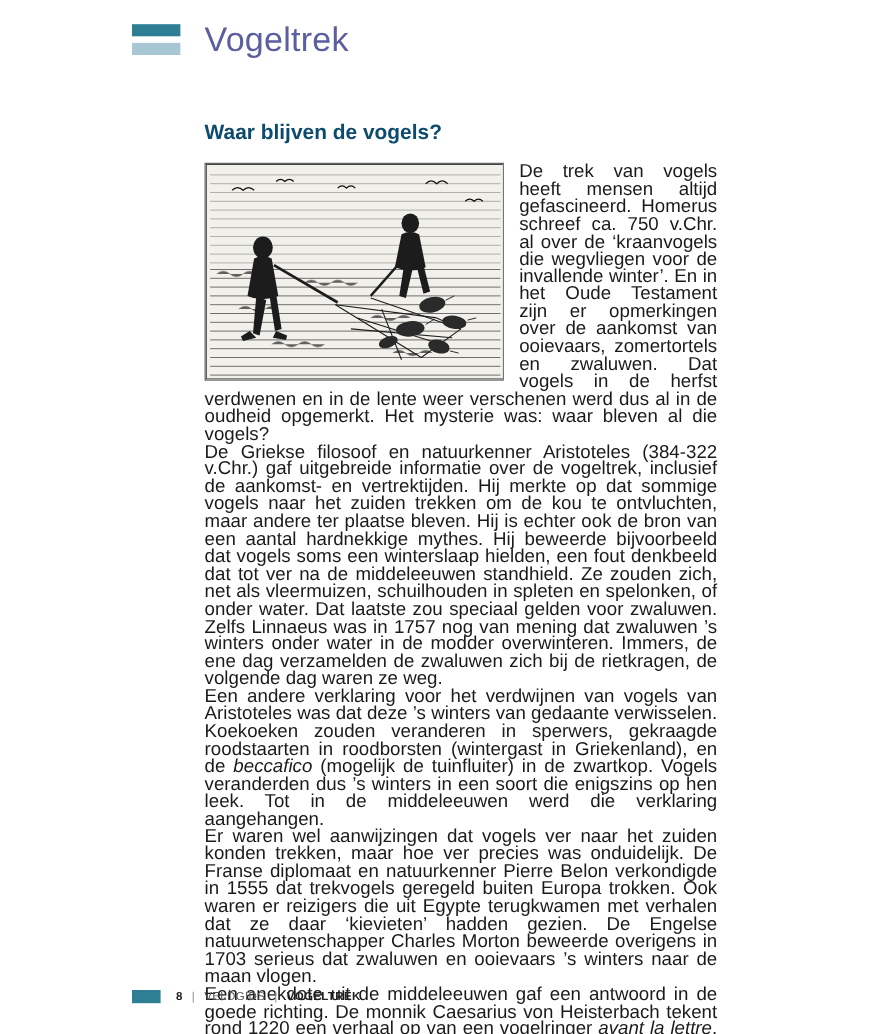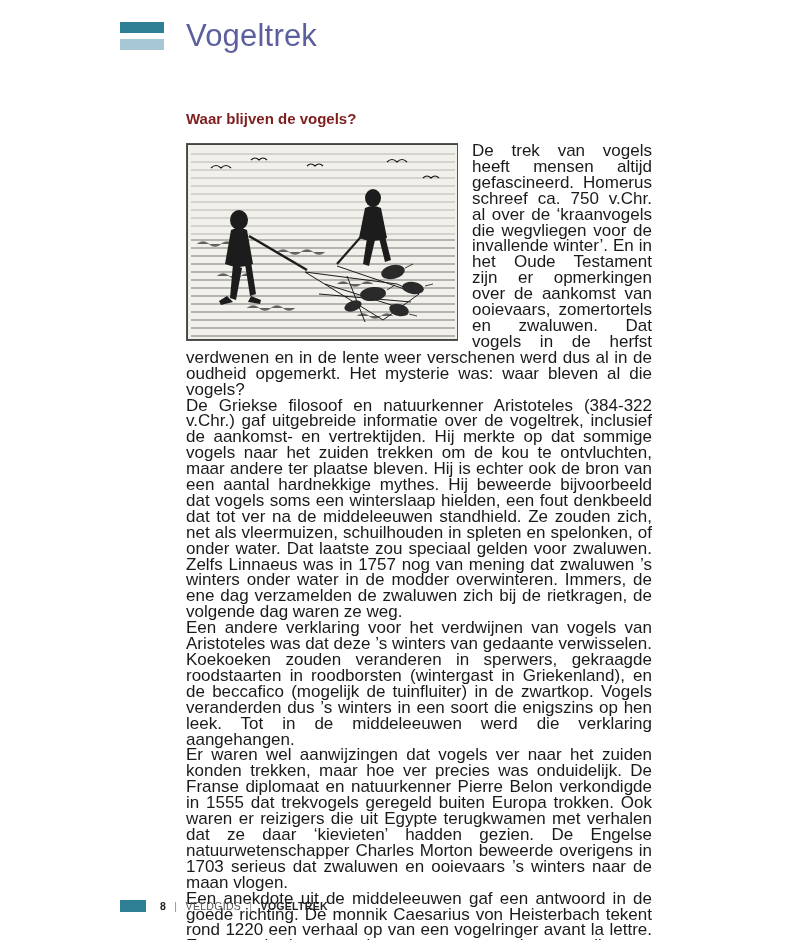--- a/index.html
+++ b/index.html
@@ -55,22 +55,22 @@
   }
 
   
   .content {
     position: absolute;
     left: 186px;
     top: 110px;
     width: 466px;
   }
   .section-heading {
-    color: #7f1d1d;
-    font-size: 15px;
+    color: #0c4a6e;
+    font-size: 19px;
     font-weight: bold;
     margin: 0 0 16px 0;
   }
 
   .figure {
     float: left;
     width: 272px;
     margin: 0 14px 6px 0;
     border: 1px solid #555;
     box-sizing: border-box;
@@ -85,21 +85,21 @@
     text-align: justify;
     color: #1a1a1a;
     hyphens: auto;
   }
   .body-text p {
     margin: 0;
   }
   .body-text p + p {
     margin-top: 0;
   }
-  .ital { }
+  .ital { font-style: italic; }
 
   
   .footer {
     position: absolute;
     left: 120px;
     bottom: 28px;
     width: 560px;
     display: flex;
     align-items: center;
   }

